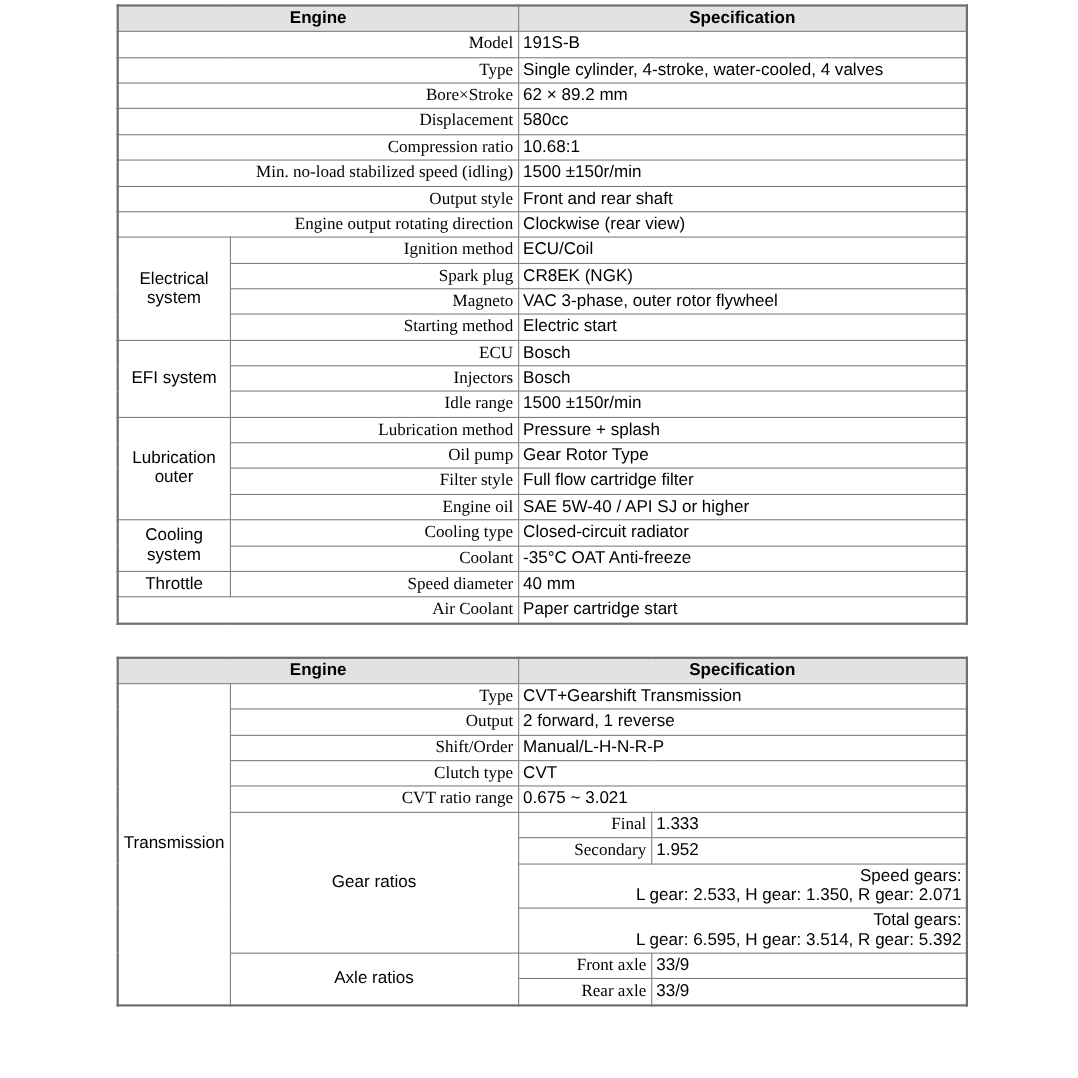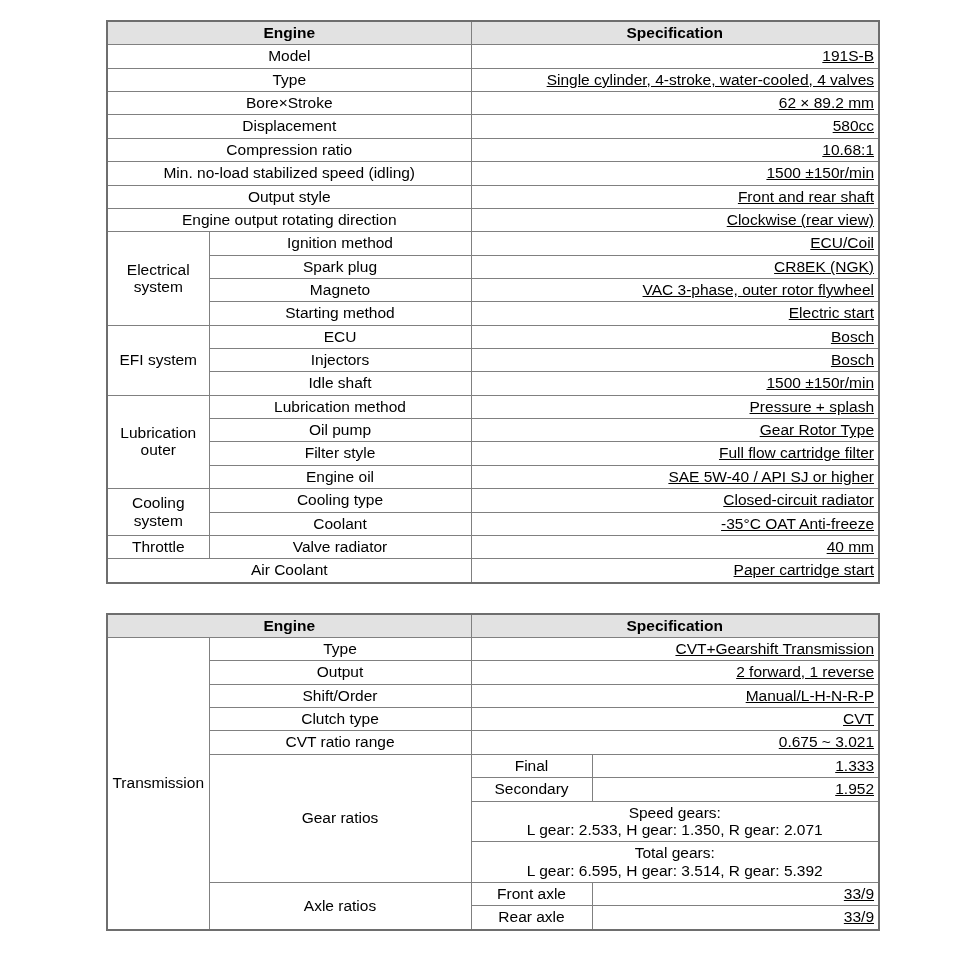--- a/index.html
+++ b/index.html
@@ -12,21 +12,21 @@
     height: 980px;
     font-family: "Liberation Sans", sans-serif;
     color: #000000;
     overflow: hidden;
   }
   .page {
     position: relative;
     width: 980px;
     height: 716px;
     box-sizing: border-box;
-    padding: 20px 0 0 0;
+    padding: 4px 0 0 0;
   }
   .spec-table {
     border-collapse: collapse;
     table-layout: fixed;
     width: 772px;
     margin: 0 0 0 106px;
     border: 2px solid #6e6e6e;
   }
   .spec-table td,
   .spec-table th {
@@ -40,24 +40,24 @@
     box-sizing: border-box;
     background: #ffffff;
   }
   .spec-table thead th {
     background: #e2e2e2;
     font-weight: bold;
     text-align: center;
     font-size: 15.5px;
     height: 22px;
   }
-  .c-left  { text-align: center; }
-  .c-ctr   { text-align: right; text-decoration: underline; }
+  .c-left  { text-align: right; font-family: Liberation Serif, serif; }
+  .c-ctr   { text-align: left; }
   .grp     { text-align: center; vertical-align: middle; }
-  .multi   { text-align: center; line-height: 1.3; padding-top: 3px; padding-bottom: 4px; }
+  .multi   { text-align: right; line-height: 1.3; padding-top: 3px; padding-bottom: 4px; }
   .table-gap { height: 29px; }
 
   
   col.t1-a { width: 102px; }
   col.t1-b { width: 262px; }
   col.t1-c { width: 408px; }
 
   
   col.t2-a { width: 102px; }
   col.t2-b { width: 262px; }
@@ -137,21 +137,21 @@
       <tr>
         <td class="grp" rowspan="3">EFI system</td>
         <td class="c-left">ECU</td>
         <td class="c-ctr">Bosch</td>
       </tr>
       <tr>
         <td class="c-left">Injectors</td>
         <td class="c-ctr">Bosch</td>
       </tr>
       <tr>
-        <td class="c-left">Idle shaft</td>
+        <td class="c-left">Idle range</td>
         <td class="c-ctr">1500 ±150r/min</td>
       </tr>
 
       <tr>
         <td class="grp" rowspan="4">Lubrication outer</td>
         <td class="c-left">Lubrication method</td>
         <td class="c-ctr">Pressure + splash</td>
       </tr>
       <tr>
         <td class="c-left">Oil pump</td>
@@ -171,21 +171,21 @@
         <td class="c-left">Cooling type</td>
         <td class="c-ctr">Closed-circuit radiator</td>
       </tr>
       <tr>
         <td class="c-left">Coolant</td>
         <td class="c-ctr">-35°C OAT Anti-freeze</td>
       </tr>
 
       <tr>
         <td class="grp">Throttle</td>
-        <td class="c-left">Valve radiator</td>
+        <td class="c-left">Speed diameter</td>
         <td class="c-ctr">40 mm</td>
       </tr>
 
       <tr>
         <td class="c-left" colspan="2">Air Coolant</td>
         <td class="c-ctr">Paper cartridge start</td>
       </tr>
     </tbody>
   </table>
 

